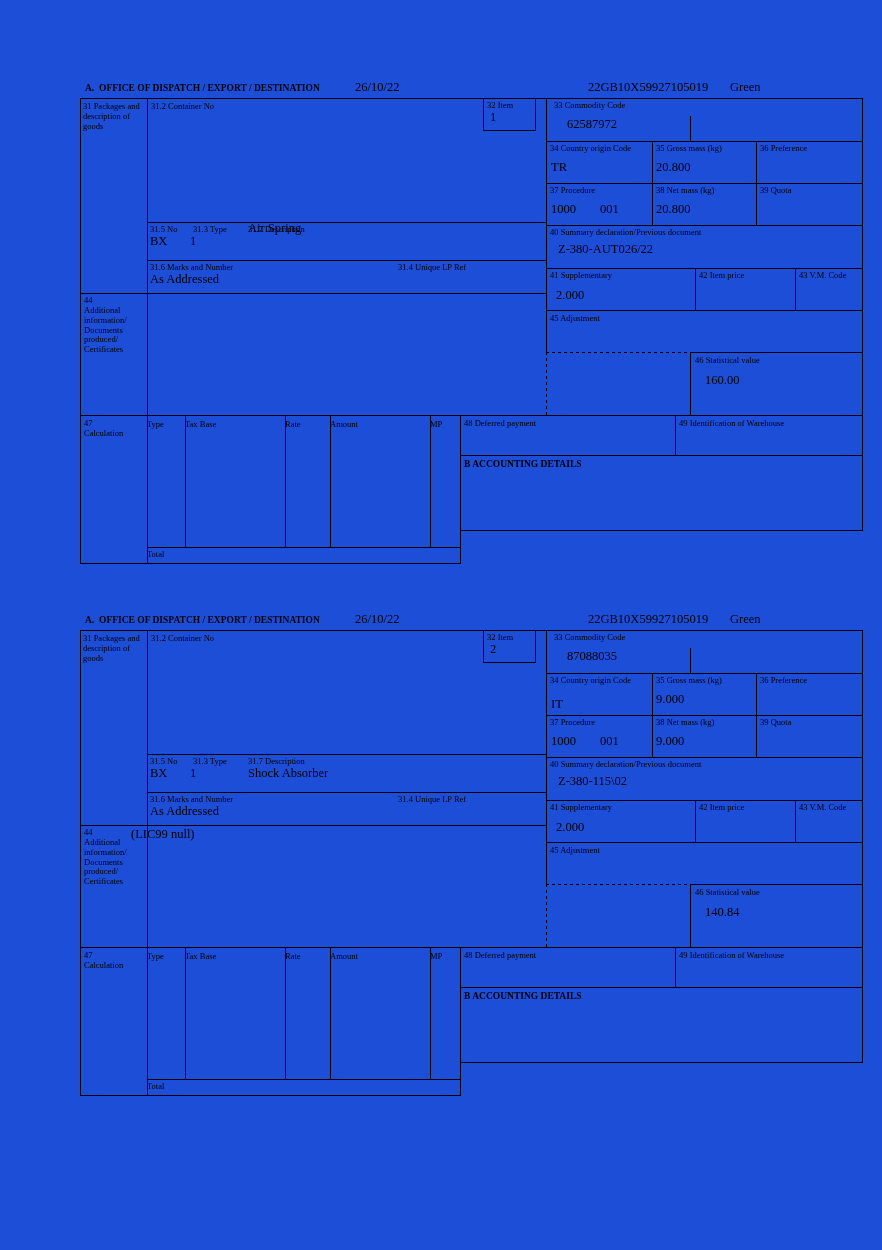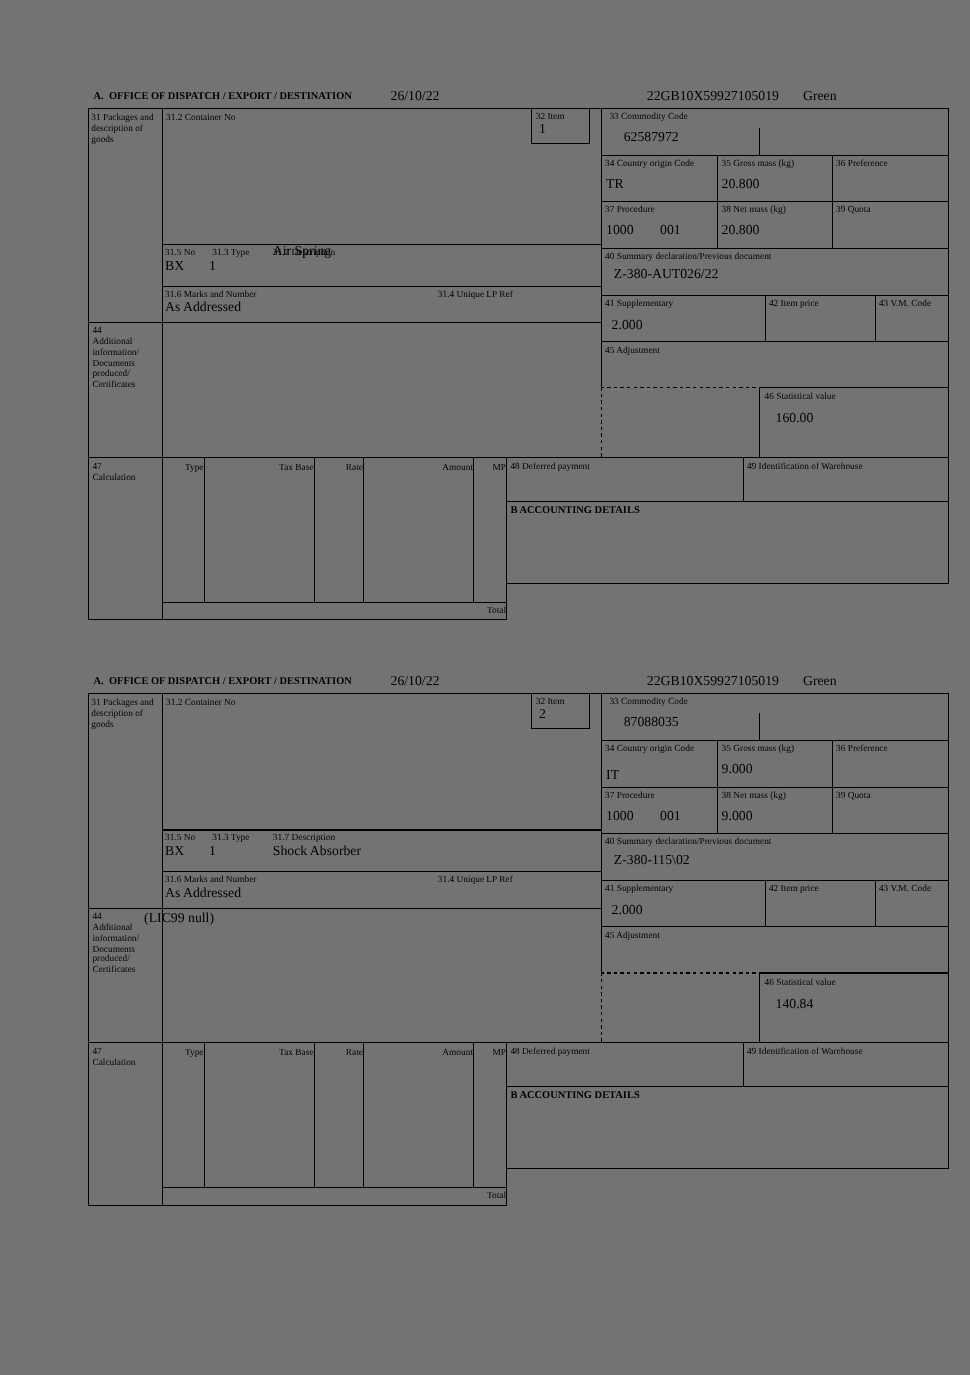--- a/index.html
+++ b/index.html
@@ -1,26 +1,26 @@
 <!DOCTYPE html>
 <html><head>
 <meta charset="utf-8">
 <style>
   html,body { margin:0; padding:0; background:#fff; }
   #page {
-    position:relative; width:882px; height:1250px; background:#737373;
+    position:relative; width:882px; height:1250px; background:#1d4ed8;
     font-family:"Liberation Serif","DejaVu Serif",serif; color:#000;
     overflow:hidden;
   }
   .block { position:absolute; left:80px; width:784px; height:501px; }
   .grid  { position:absolute; left:0; top:0; }
   .lbl   { position:absolute; font-size:8.5px; line-height:1.15; white-space:nowrap; }
   .wrap  { white-space:normal; }
   .val   { position:absolute; font-size:12.5px; line-height:1.1; white-space:nowrap; }
-  .cc    { position:absolute; font-size:8.5px; text-align:right; }
+  .cc    { position:absolute; font-size:8.5px; text-align:left; }
   .hdr-title { position:absolute; left:5px; top:3px; font-size:9.5px; font-weight:bold; white-space:pre; }
   .hdr-date  { position:absolute; left:275px; top:0; font-size:12.5px; }
   .hdr-ref   { position:absolute; left:508px; top:0; font-size:12.5px; }
   .hdr-rte   { position:absolute; left:650px; top:0; font-size:12.5px; }
   .bold  { font-weight:bold; }
 </style>
 </head>
 <body>
 
 <div id="page">

